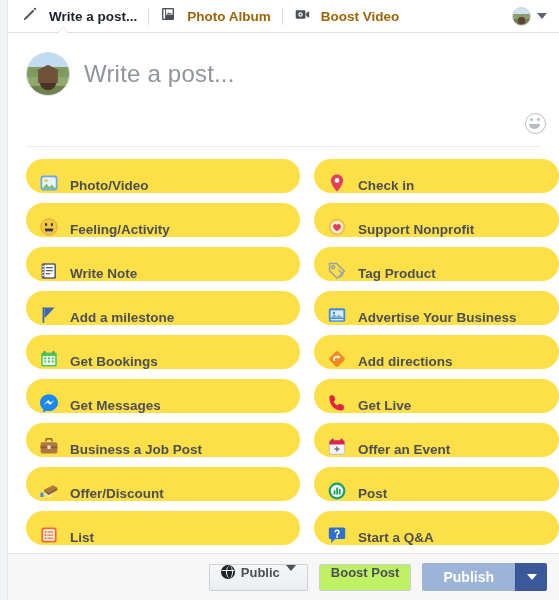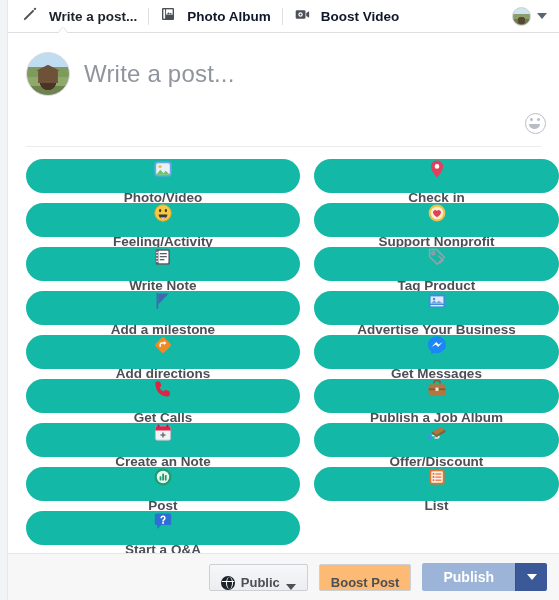--- a/index.html
+++ b/index.html
@@ -28,21 +28,21 @@
     position: absolute; left: 8px; top: 0;
     width: 551px; height: 33px;
     background: #ffffff;
     border-bottom: 1px solid #dddfe2;
     display: flex; align-items: center;
   }
   .tab {
     display: flex; align-items: center; gap: 7px;
     padding: 0 11px; height: 33px;
     font-size: 13.5px; font-weight: bold;
-    color: #0f172a; cursor: pointer;
+    color: #a16207; cursor: pointer;
     white-space: nowrap;
   }
   .tab.active { color: #1d2129; padding-left: 14px; }
   .tab-sep {
     width: 1px; height: 17px; background: #dddfe2;
     flex: 0 0 1px;
   }
   .tab-caret {
     position: absolute; left: 57px; top: 27px;
     width: 13px; height: 8px; overflow: hidden;
@@ -134,49 +134,49 @@
     position: absolute; left: 8px; top: 147px;
     width: 551px; height: 406px;
     background: #ffffff;
     display: grid;
     grid-template-columns: 274px 1fr;
     column-gap: 14px;
     padding: 12px 0 0 18px;
     align-content: start;
   }
   .opt {
-    display: flex; align-items: center; gap: 11px;
+    display: flex; align-items: flex-end; gap: 11px;
     height: 34px; margin-bottom: 10px;
-    background: #14b8a6; border-radius: 17px;
-    padding: 0 13px; cursor: pointer; flex-direction: column;
+    background: #fde047; border-radius: 17px;
+    padding: 0 13px; cursor: pointer;
   }
   .opt-label {
     font-size: 13.5px; font-weight: bold; color: #4b4f56;
     white-space: nowrap;
   }
   .ic { width: 20px; height: 20px; flex: 0 0 20px; position: relative; }
 
   
   .bottombar {
     position: absolute; left: 8px; top: 553px;
     width: 551px; height: 47px;
     background: #f7f7f7;
     border-top: 1px solid #e5e6e9;
     display: flex; align-items: center; justify-content: flex-end;
     gap: 11px; padding-right: 12px;
   }
   .btn {
     height: 27px; border: 1px solid #ccd0d5; border-radius: 2px;
     background: linear-gradient(#f6f7f9, #ebedf0);
     font-size: 13px; font-weight: bold; color: #4b4f56;
-    display: flex; align-items: flex-end; gap: 6px;
+    display: flex; align-items: flex-start; gap: 6px;
     padding: 0 11px; cursor: pointer;
   }
   .btn-boost {
-    background: #fdba74;
+    background: #bef264;
   }
   .globe {
     width: 14px; height: 14px; border-radius: 50%;
     background: #1d2129; position: relative; flex: 0 0 14px;
     overflow: hidden;
   }
   .globe::before {
     content: ""; position: absolute; left: 1px; top: 5px;
     width: 12px; height: 1.5px; background: #ffffff;
   }
@@ -368,20 +368,39 @@
           <rect x="1.8" y="3.2" width="16.4" height="13.6" rx="1.6" fill="#3f8ddb"></rect>
           <rect x="3.6" y="5.4" width="12.8" height="7.4" fill="#dcebf9"></rect>
           <circle cx="7" cy="8" r="1.2" fill="#3f8ddb"></circle>
           <path d="M3.6 12.8l3.6-3.6 2.4 2.6 2-2 4.8 3z" fill="#6fa7de"></path>
           <rect x="3.6" y="14" width="12.8" height="1.4" fill="#dcebf9"></rect>
         </svg>
       </span>
       <span class="opt-label">Advertise Your Business</span>
     </div>
 
+    <div class="opt">
+      <span class="ic">
+        <svg viewBox="0 0 20 20" width="20" height="20">
+          <rect x="2.2" y="3.4" width="15.6" height="14.2" rx="1.6" fill="#53c45a"></rect>
+          <rect x="3.8" y="7" width="12.4" height="9" fill="#e8f8e9"></rect>
+          <rect x="4.6" y="1.8" width="1.8" height="3.4" rx=".9" fill="#3da446"></rect>
+          <rect x="13.6" y="1.8" width="1.8" height="3.4" rx=".9" fill="#3da446"></rect>
+          <g fill="#53c45a">
+            <rect x="5.2" y="8.4" width="2" height="1.8"></rect>
+              <rect x="9" y="8.4" width="2" height="1.8"></rect>
+              <rect x="12.8" y="8.4" width="2" height="1.8"></rect>
+            <rect x="5.2" y="11.6" width="2" height="1.8"></rect>
+              <rect x="9" y="11.6" width="2" height="1.8"></rect>
+              <rect x="12.8" y="11.6" width="2" height="1.8"></rect>
+          </g>
+        </svg>
+      </span>
+      <span class="opt-label">Get Bookings</span>
+    </div>
 
     <div class="opt">
       <span class="ic">
         <svg viewBox="0 0 20 20" width="20" height="20">
           <rect x="10" y="1.4" width="12.2" height="12.2" rx="2" transform="rotate(45 10 1.4)" fill="#f28a23"></rect>
           <path d="M7.2 11.8V9.6a1.6 1.6 0 0 1 1.6-1.6h3.4" fill="none" stroke="#ffffff" stroke-width="1.7"></path>
           <path d="M10.8 5.9l2.6 2.1-2.6 2.1z" fill="#ffffff"></path>
         </svg>
       </span>
       <span class="opt-label">Add directions</span>
@@ -396,46 +415,46 @@
       </span>
       <span class="opt-label">Get Messages</span>
     </div>
 
     <div class="opt">
       <span class="ic">
         <svg viewBox="0 0 20 20" width="20" height="20">
           <path d="M5.2 2.2c1 0 1.9.6 2.2 1.6l.7 2c.3.8 0 1.7-.7 2.2l-.9.6c.8 1.8 2.2 3.2 4 4l.6-.9c.5-.7 1.4-1 2.2-.7l2 .7c1 .3 1.6 1.2 1.6 2.2v1.4c0 1.3-1.1 2.4-2.4 2.3C7.3 17.2 2.8 12.7 2.3 4.6A2.3 2.3 0 0 1 4.6 2.2z" fill="#e0243f"></path>
         </svg>
       </span>
-      <span class="opt-label">Get Calls</span>
+      <span class="opt-label">Get Live</span>
     </div>
 
     <div class="opt">
       <span class="ic">
         <svg viewBox="0 0 20 20" width="20" height="20">
           <path d="M7 4.4V3.2A1.4 1.4 0 0 1 8.4 1.8h3.2A1.4 1.4 0 0 1 13 3.2v1.2" fill="none" stroke="#8a5a30" stroke-width="1.6"></path>
           <rect x="1.6" y="5.2" width="16.8" height="11.4" rx="1.8" fill="#b07740"></rect>
           <rect x="1.6" y="9.4" width="16.8" height="1.8" fill="#8a5a30"></rect>
           <rect x="8.4" y="8.6" width="3.2" height="3.4" rx=".7" fill="#f0e2cd"></rect>
         </svg>
       </span>
-      <span class="opt-label">Publish a Job Album</span>
+      <span class="opt-label">Business a Job Post</span>
     </div>
 
     <div class="opt">
       <span class="ic">
         <svg viewBox="0 0 20 20" width="20" height="20">
           <rect x="2.4" y="3.2" width="15.2" height="14" rx="1.8" fill="#f2f3f5" stroke="#b9bdc4" stroke-width=".9"></rect>
           <path d="M2.4 5a1.8 1.8 0 0 1 1.8-1.8h11.6A1.8 1.8 0 0 1 17.6 5v2.6H2.4z" fill="#e0244d"></path>
           <rect x="4.6" y="1.6" width="1.8" height="3" rx=".9" fill="#b31c3c"></rect>
           <rect x="13.6" y="1.6" width="1.8" height="3" rx=".9" fill="#b31c3c"></rect>
           <path d="M10 9.6v5M7.5 12.1h5" stroke="#6b7079" stroke-width="1.5"></path>
         </svg>
       </span>
-      <span class="opt-label">Create an Note</span>
+      <span class="opt-label">Offer an Event</span>
     </div>
 
     <div class="opt">
       <span class="ic">
         <svg viewBox="0 0 20 20" width="20" height="20">
           <rect x="1.4" y="11.6" width="3.2" height="4.4" rx=".6" fill="#4a90e2"></rect>
           <path d="M4.8 12.4h5.4c1.1 0 1.8.6 1.8 1.3s-.7 1.3-1.8 1.3H7.6" fill="none" stroke="#e8eaed" stroke-width="1.5"></path>
           <path d="M5.2 8.6l9-4.4 4.2 2.6-8.8 5z" fill="#b07740"></path>
           <path d="M5.2 8.6l4.4 3.2 8.8-5v2.2l-8.8 5-4.4-3.2z" fill="#8a5a30"></path>
         </svg>

